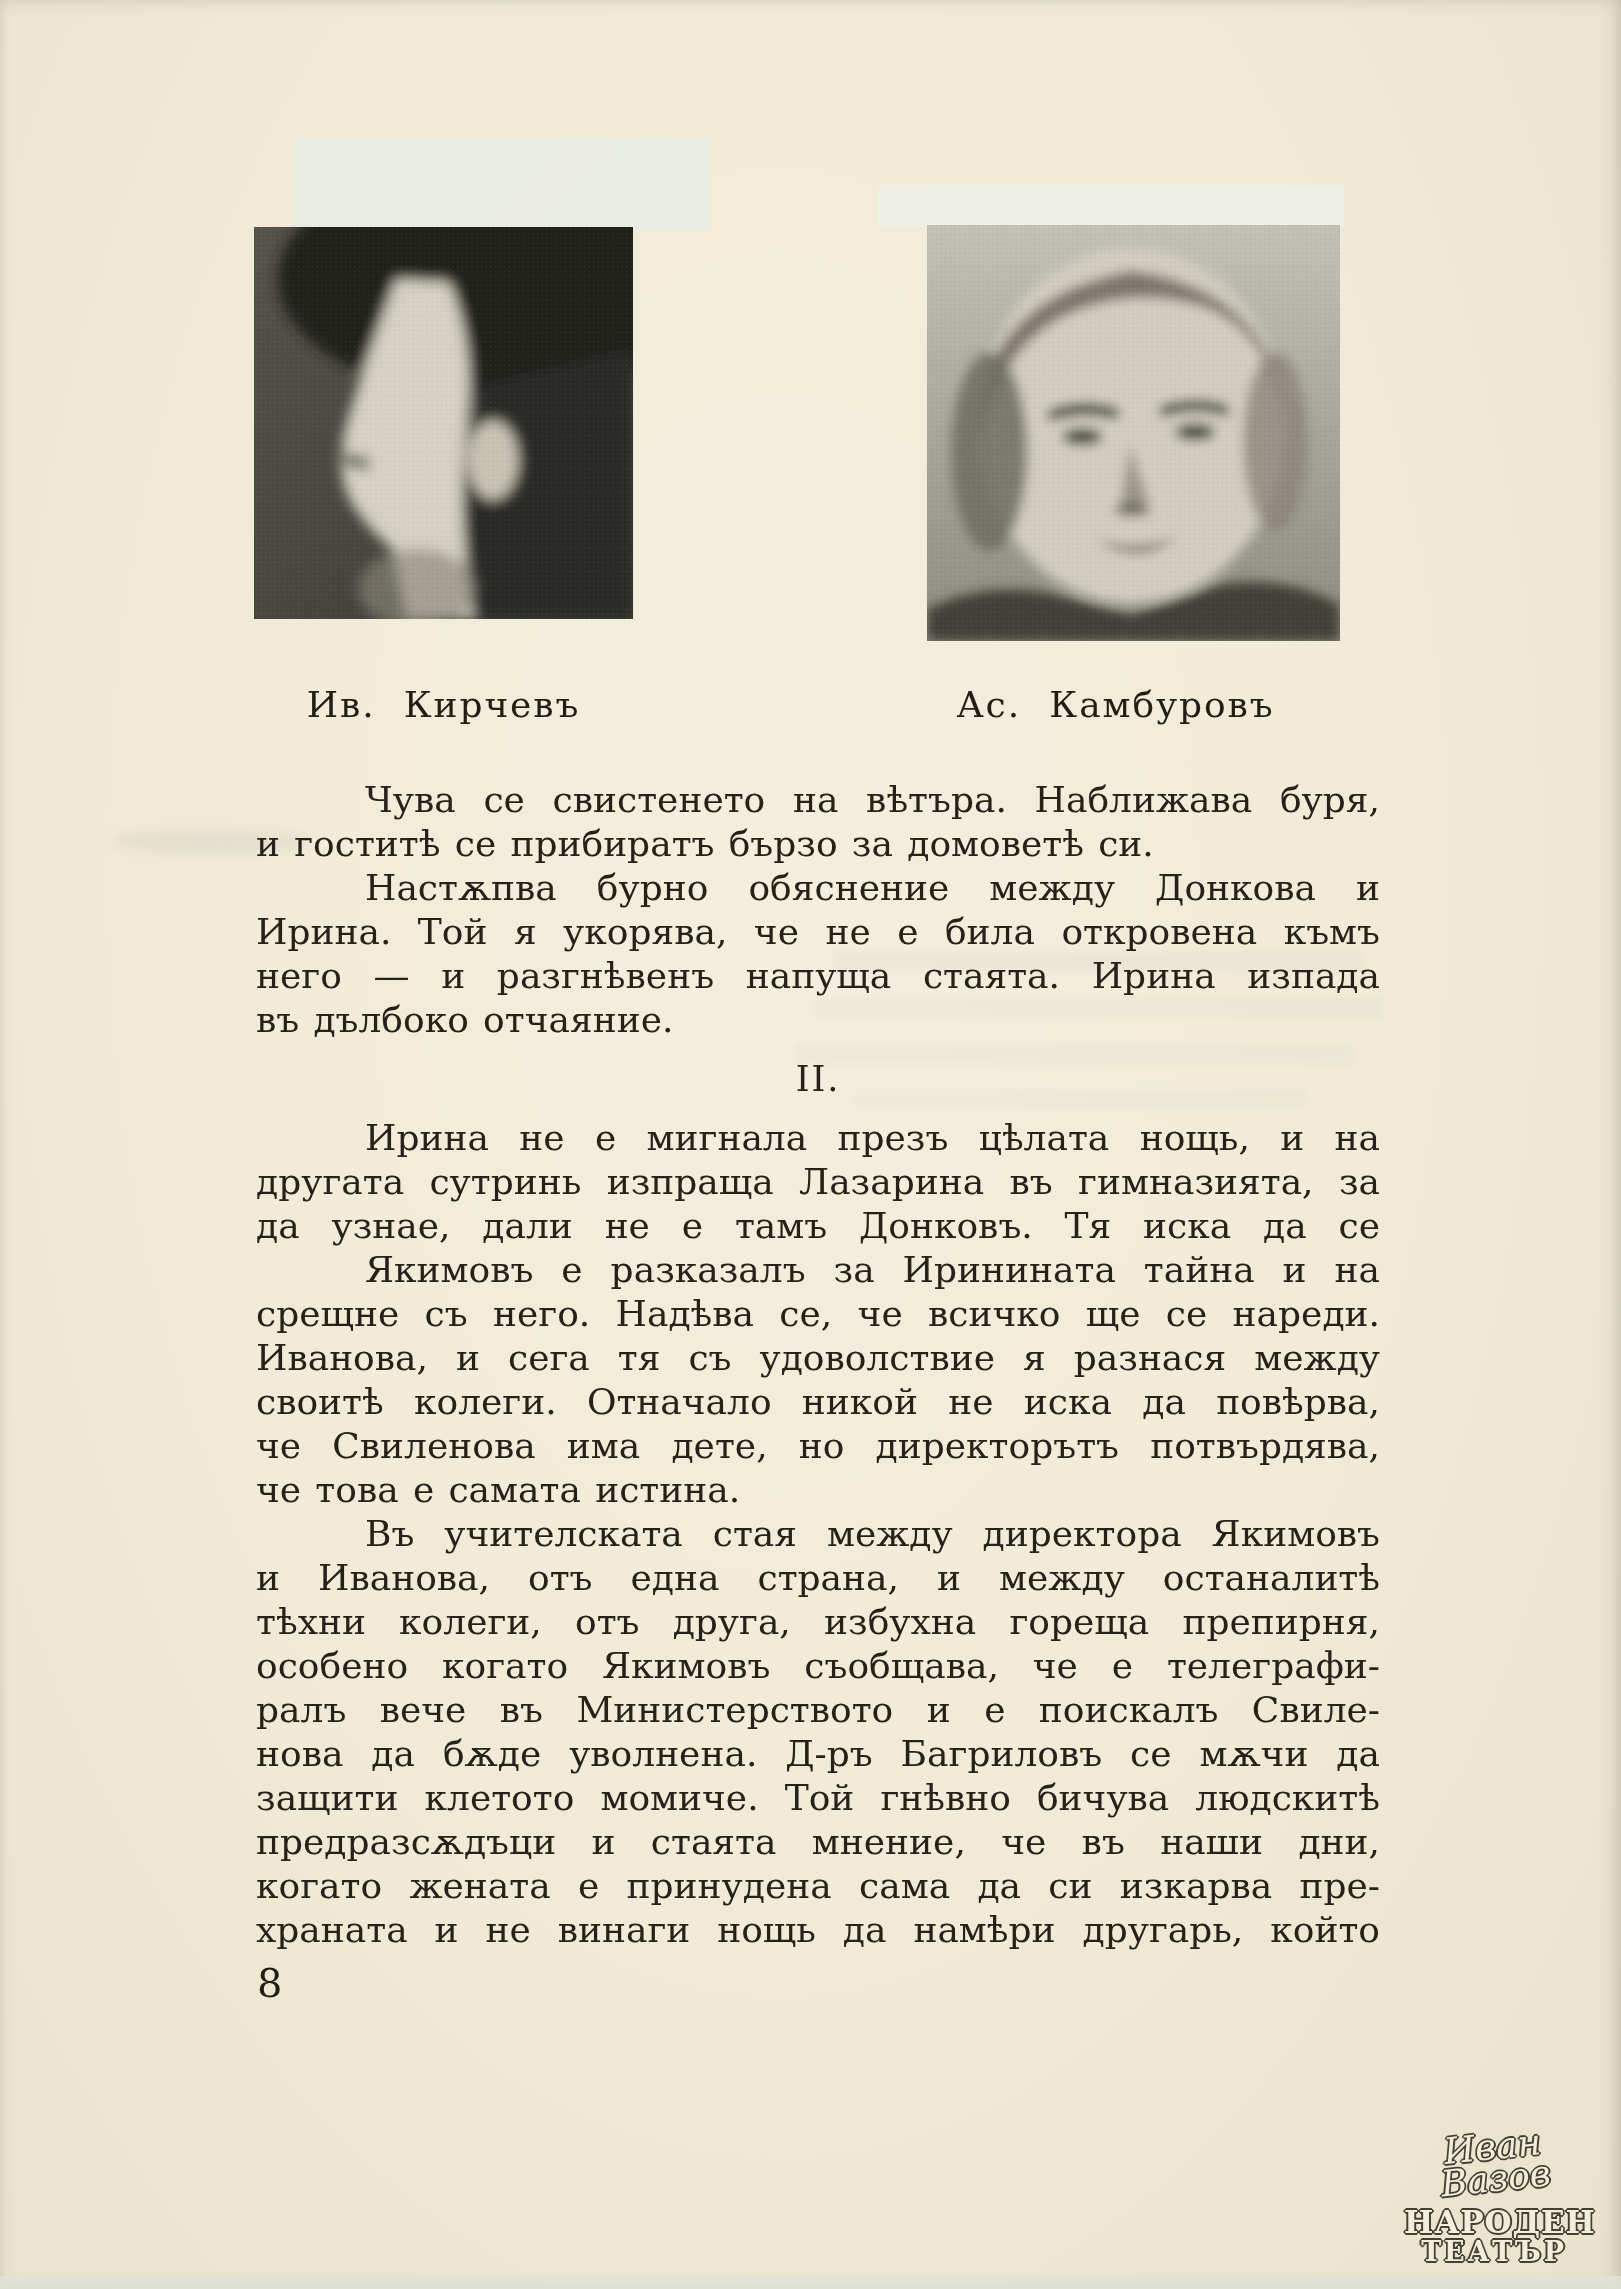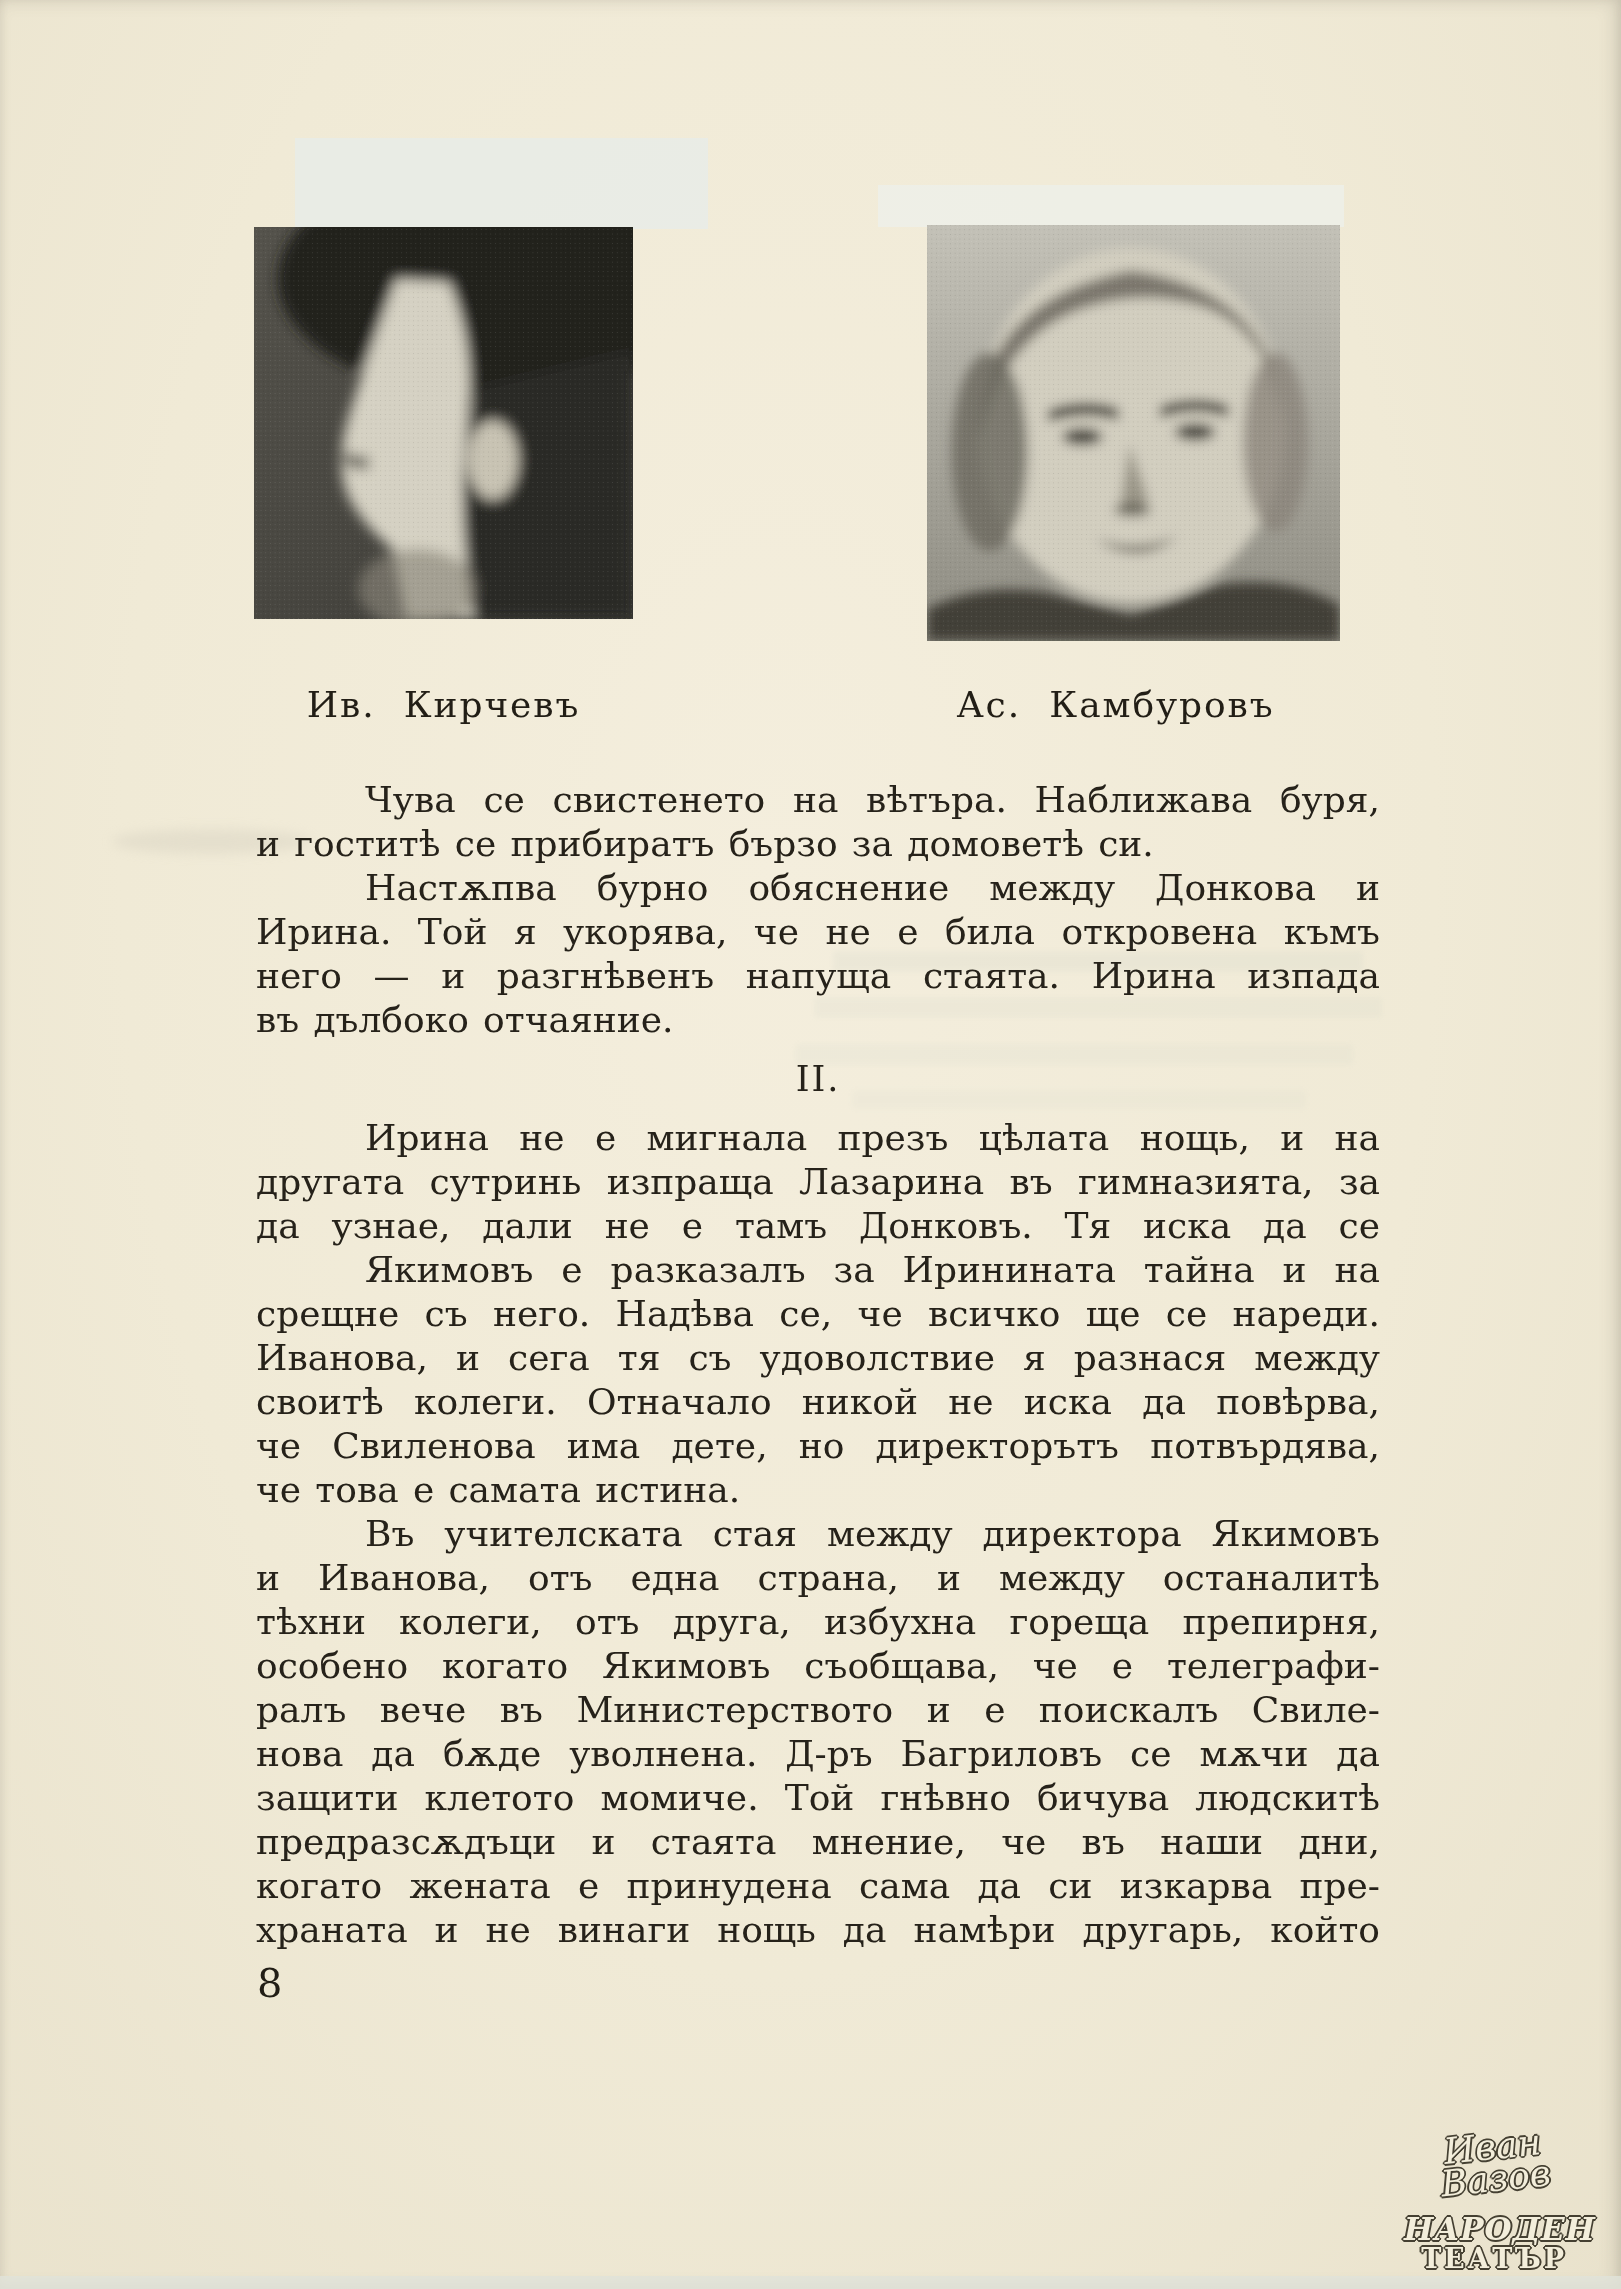--- a/index.html
+++ b/index.html
@@ -63,24 +63,23 @@
 
   
   .stamp{position:absolute;left:1404px;top:2131px;width:180px;text-align:center;color:#f3eedb;}
   .stamp .sig{
     font-style:italic;font-size:36px;line-height:32px;
     transform:rotate(-6deg);
     text-shadow:-1.9px 0 0 #454032, 1.9px 0 0 #454032, 0 -1.9px 0 #454032, 0 1.9px 0 #454032,
                 -0.9px -0.9px 0 #454032, 0.9px -0.9px 0 #454032, -0.9px 0.9px 0 #454032, 0.9px 0.9px 0 #454032;
   }
   .stamp .l1{
-    font-weight:bold;font-size:31px;line-height:32px;letter-spacing:0.9px;margin-top:18px;
+    font-weight:bold;font-size:31px;line-height:32px;letter-spacing:0.9px;margin-top:11px;
     text-shadow:-1.9px 0 0 #454032, 1.9px 0 0 #454032, 0 -1.9px 0 #454032, 0 1.9px 0 #454032,
                 -0.9px -0.9px 0 #454032, 0.9px -0.9px 0 #454032, -0.9px 0.9px 0 #454032, 0.9px 0.9px 0 #454032;
-    font-style:italic;
   }
   .stamp .l2{
     font-weight:bold;font-size:27px;line-height:28px;letter-spacing:2.8px;
     text-shadow:-1.9px 0 0 #454032, 1.9px 0 0 #454032, 0 -1.9px 0 #454032, 0 1.9px 0 #454032,
                 -0.9px -0.9px 0 #454032, 0.9px -0.9px 0 #454032, -0.9px 0.9px 0 #454032, 0.9px 0.9px 0 #454032;
   }
 </style>
 </head>
 <body>
 

